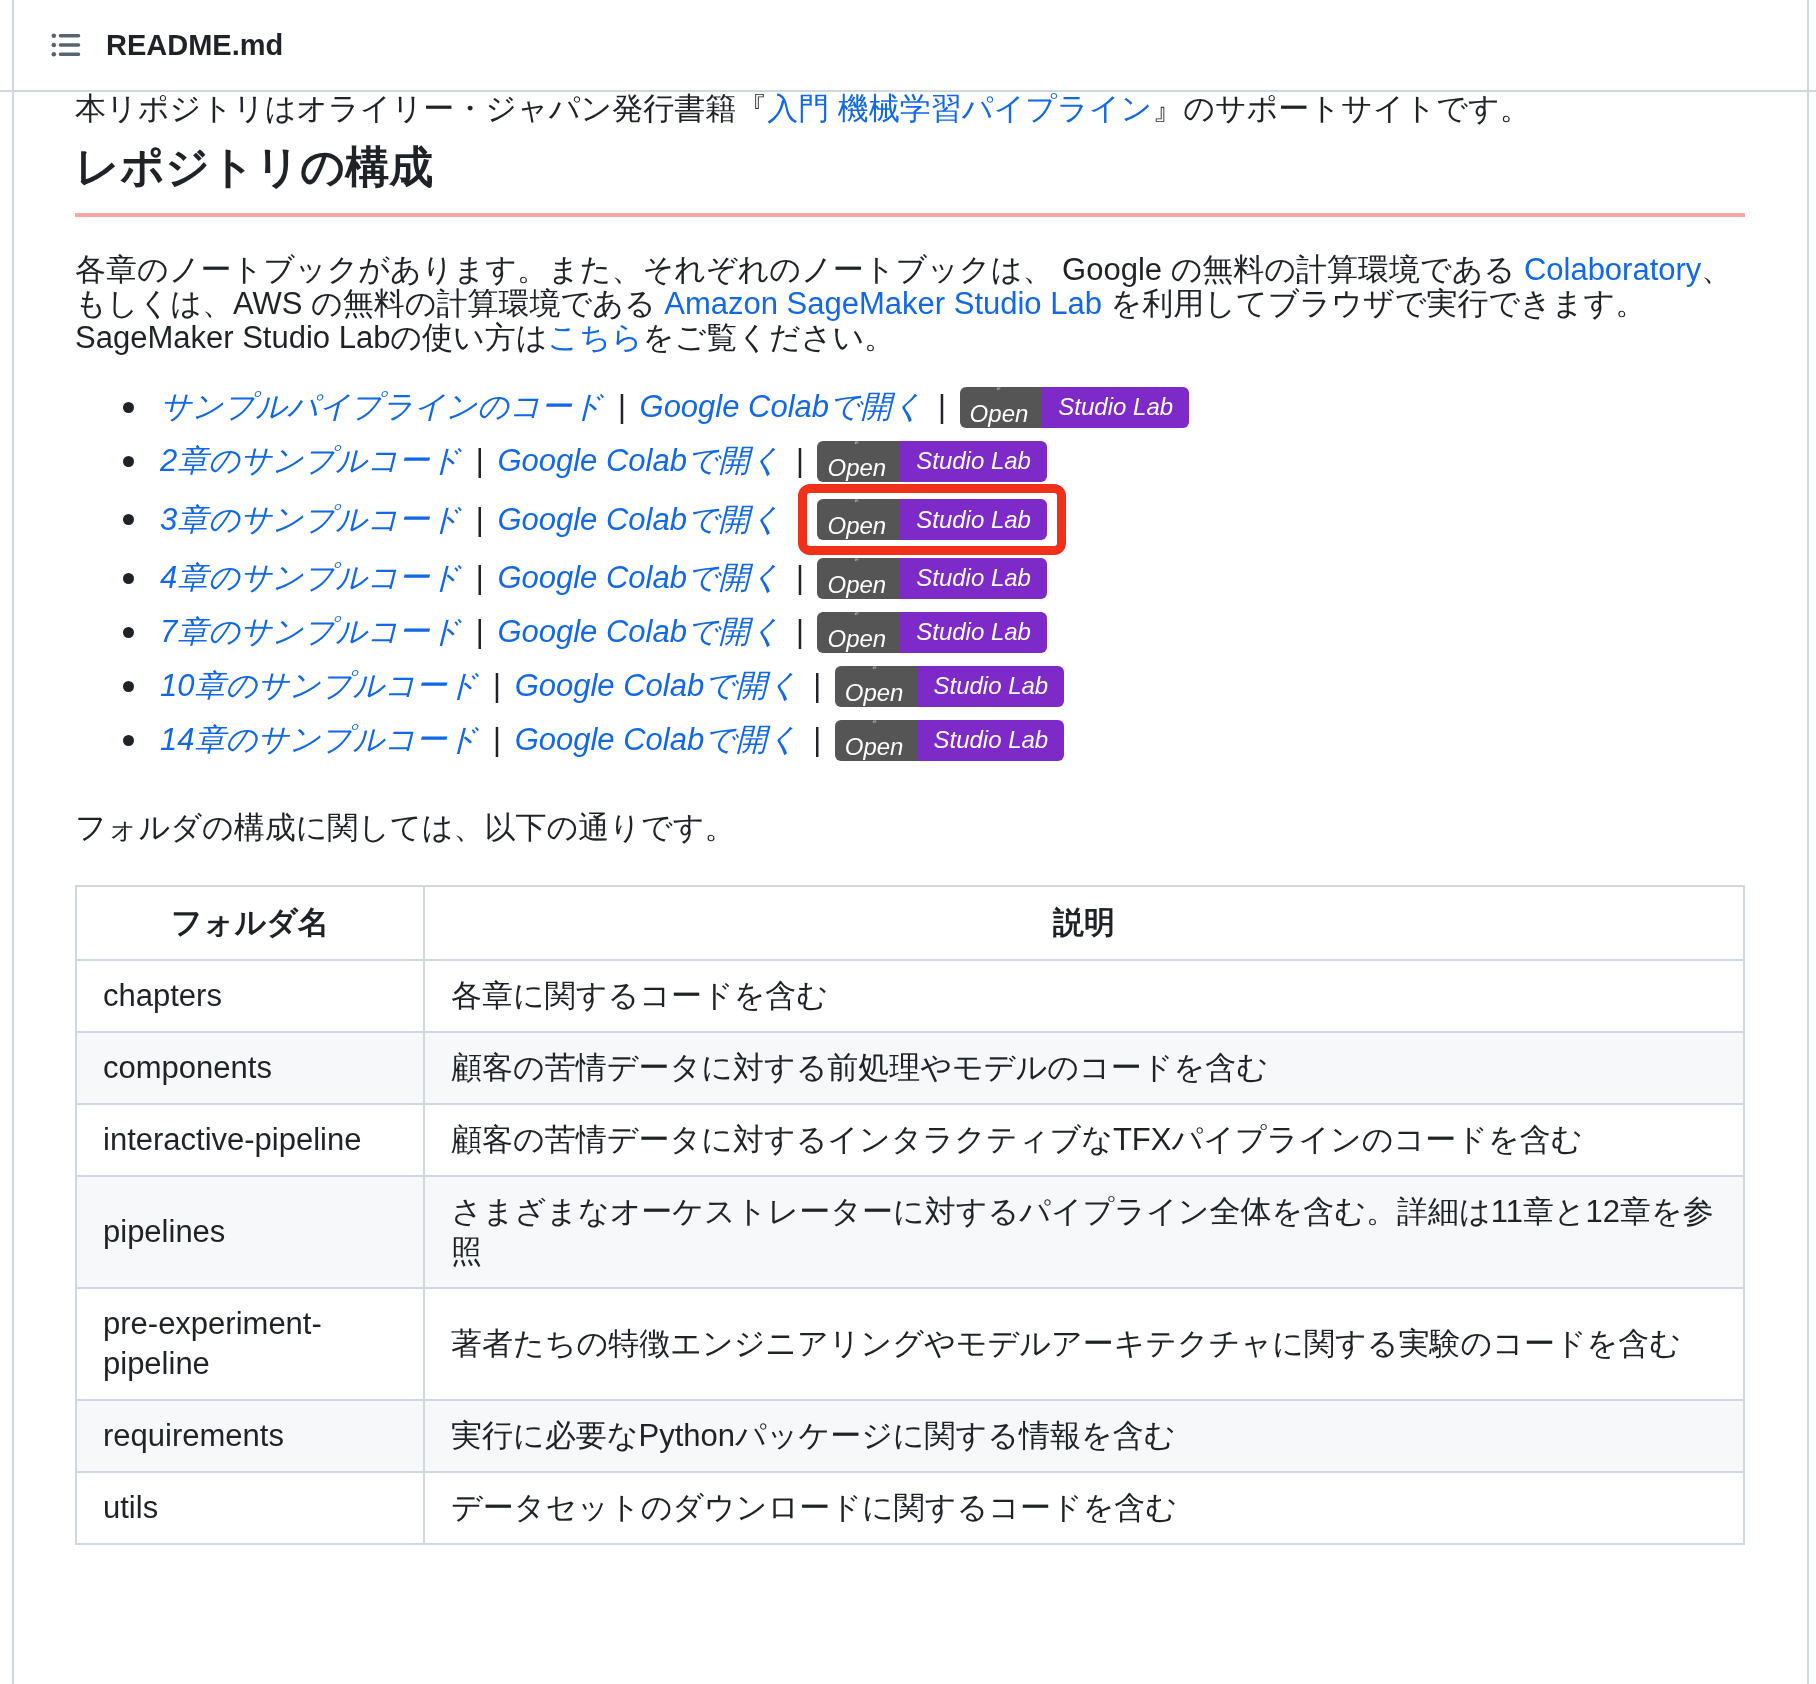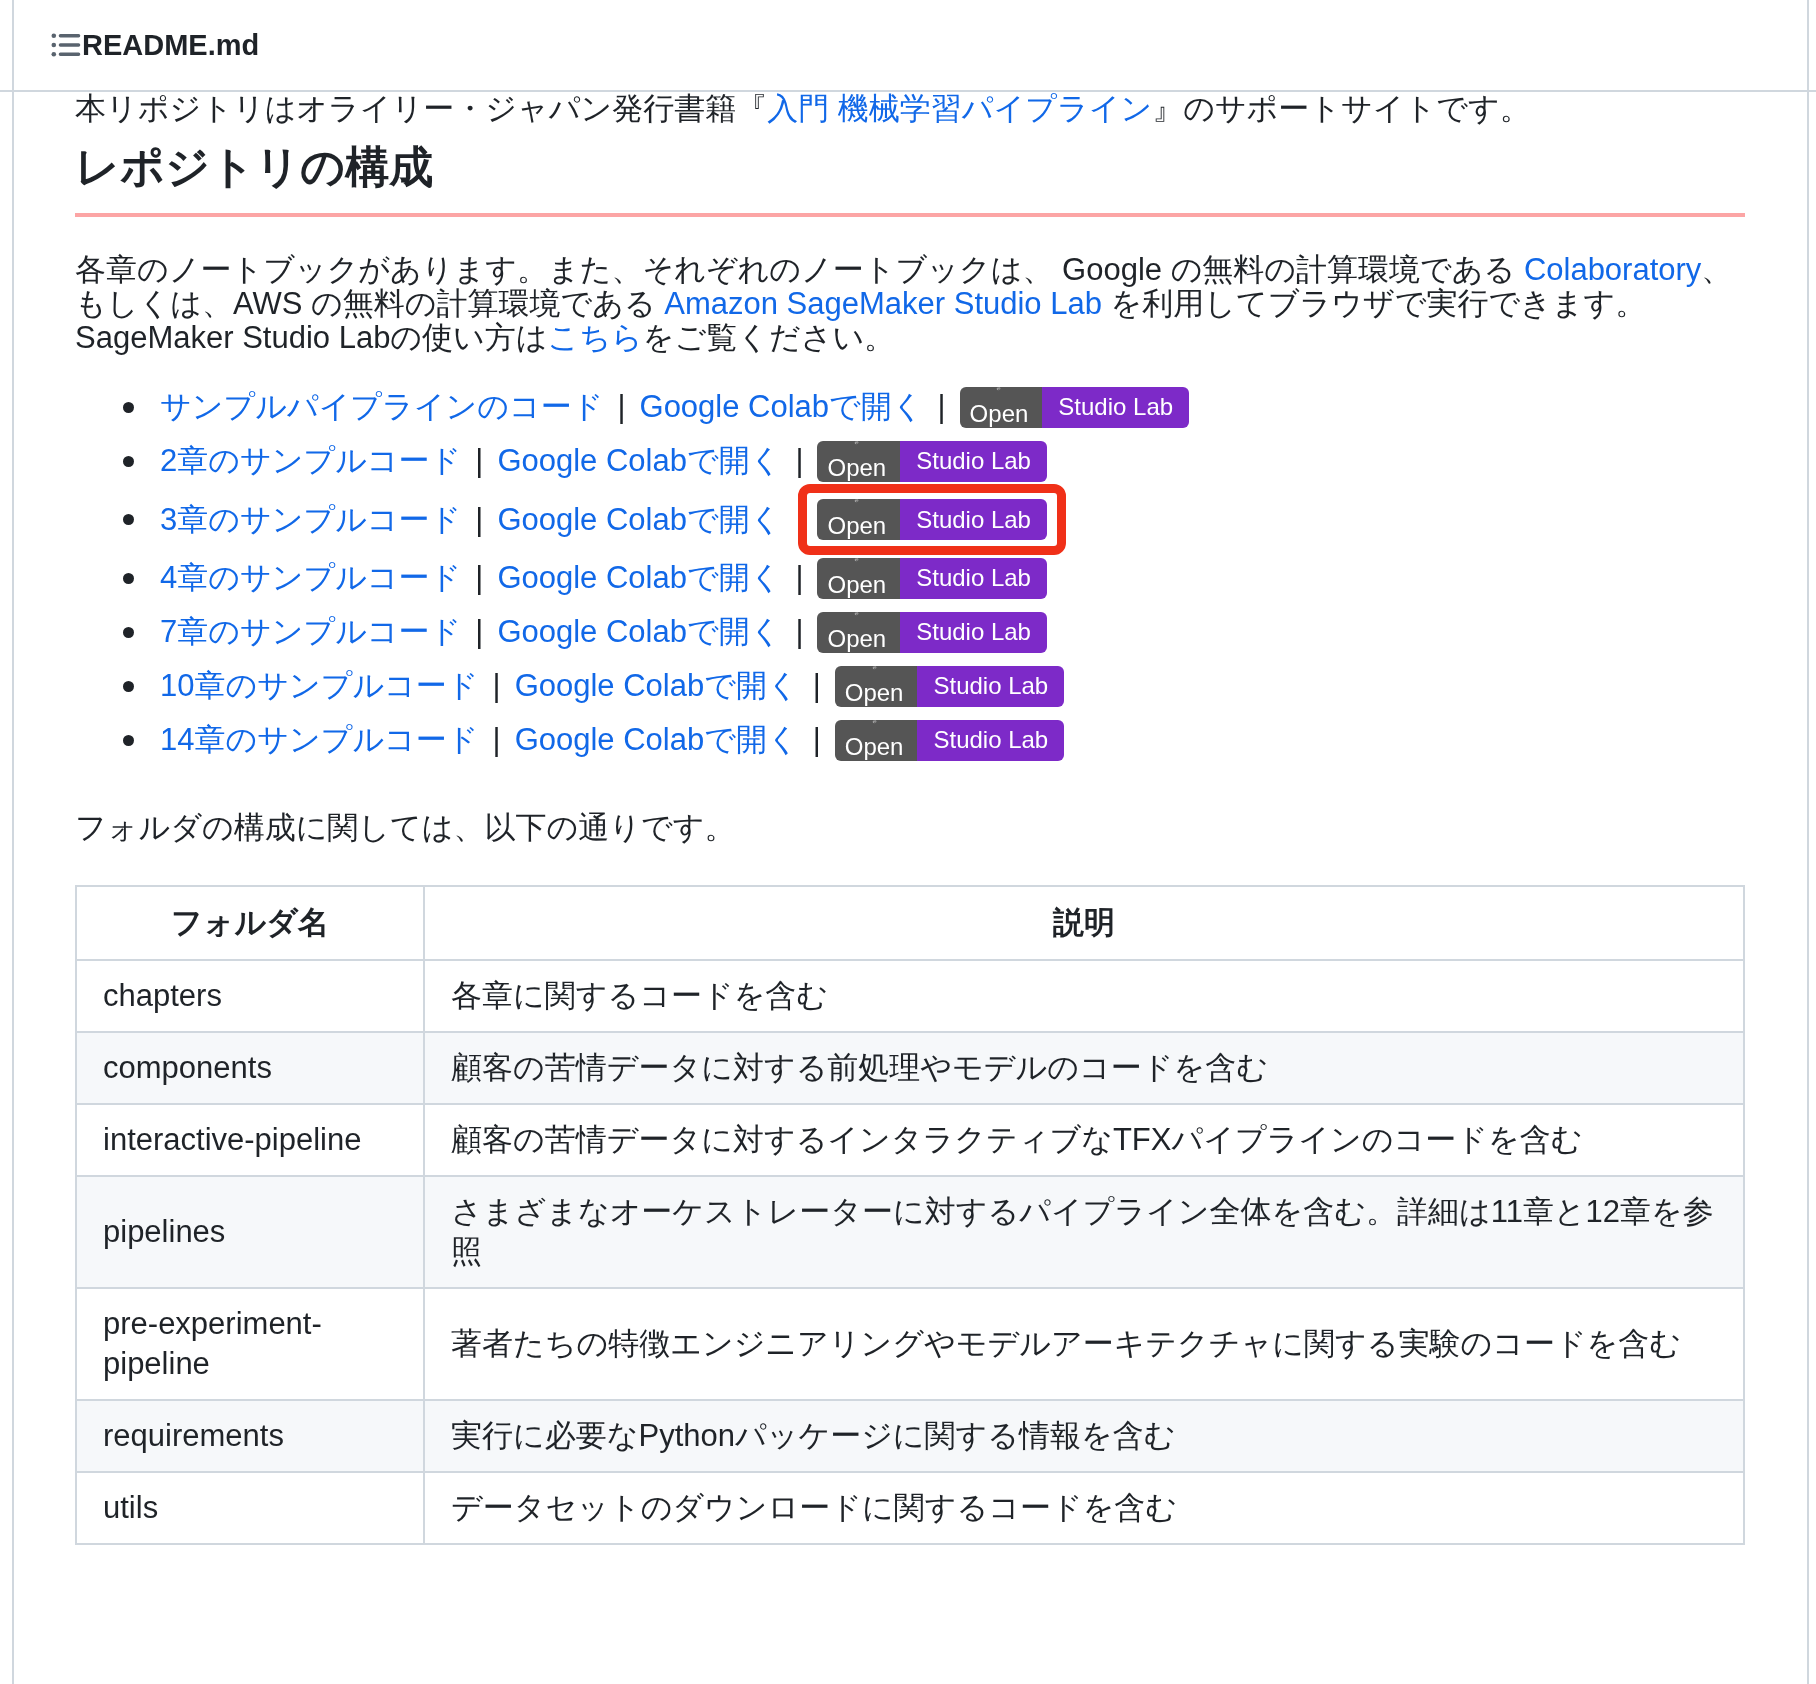--- a/index.html
+++ b/index.html
@@ -5,36 +5,36 @@
   * { box-sizing: border-box; }
   body { margin:0; background:#fff; color:#1f2328;
          font-family:"Liberation Sans","DejaVu Sans",sans-serif; }
   .page { position:relative; width:1816px; height:1684px; background:#fff; overflow:hidden; }
   .edge { position:absolute; top:0; bottom:0; width:2px; background:#d0d7de; z-index:30; }
   .edge-left { left:12px; } .edge-right { right:7px; }
 
   
   .file-header { position:absolute; top:0; left:0; right:0; height:92px; background:#fff;
                  border-bottom:2px solid #d0d7de; display:flex; align-items:center;
-                 padding-left:50px; z-index:10; }
+                 padding-left:50px; gap:24px; z-index:10; }
   .file-title { font-size:29px; font-weight:700; }
 
   
   .clipped-line { position:absolute; top:56px; left:75px; font-size:31px; line-height:44px;
                   white-space:nowrap; z-index:1; }
 
   .content { position:absolute; top:92px; left:75px; right:71px; z-index:2; }
 
   .section-heading { margin:46px 0 0; font-size:44px; font-weight:700;
                      padding-bottom:16px; border-bottom:4px solid #fca5a5; }
 
   .intro { margin-top:36px; font-size:31px; line-height:34px; }
   a.link { color:var(--link,#1168e8); text-decoration:none; cursor:pointer; }
 
-  ul.chapter-list { list-style:none; margin:30px 0 4px; padding:0 0 0 48px; font-size:31px; }
+  ul.chapter-list { list-style:none; margin:30px 0 4px; padding:0 0 0 48px; font-size:31px;font-style:italic; }
   li.chapter-item { display:flex; align-items:center; margin:12px 0; }
   li.chapter-item::before { content:""; width:11px; height:11px; border-radius:50%;
                             background:#1f2328; margin-right:26px; flex:none; }
   .sep { margin:0 14px; color:#1f2328; }
 
   .badge-slot { display:inline-flex; }
   .badge-slot.highlighted { border:9px solid var(--highlight,#f03018); border-radius:12px;
                             padding:6px 10px; margin:-10px 0 -10px -19px; }
   .badge { display:inline-flex; height:41px; border-radius:6px; overflow:hidden;
            font-size:24px; color:#fff; cursor:pointer; }

